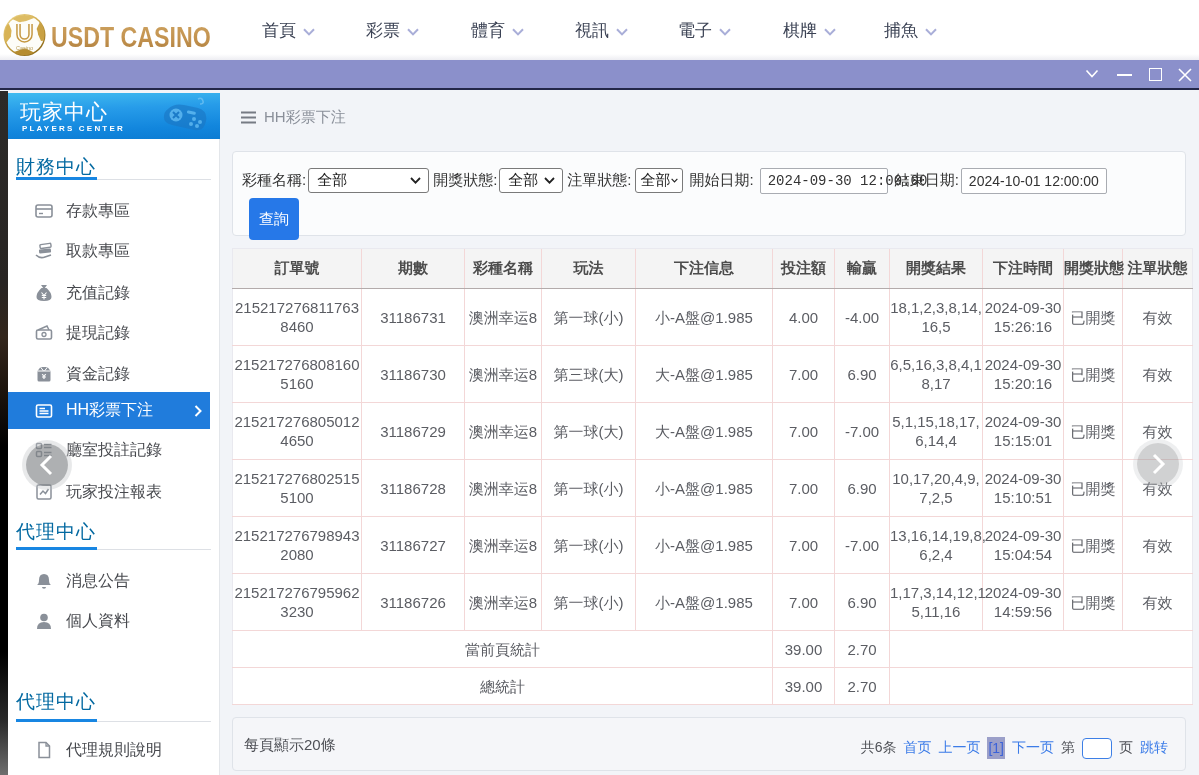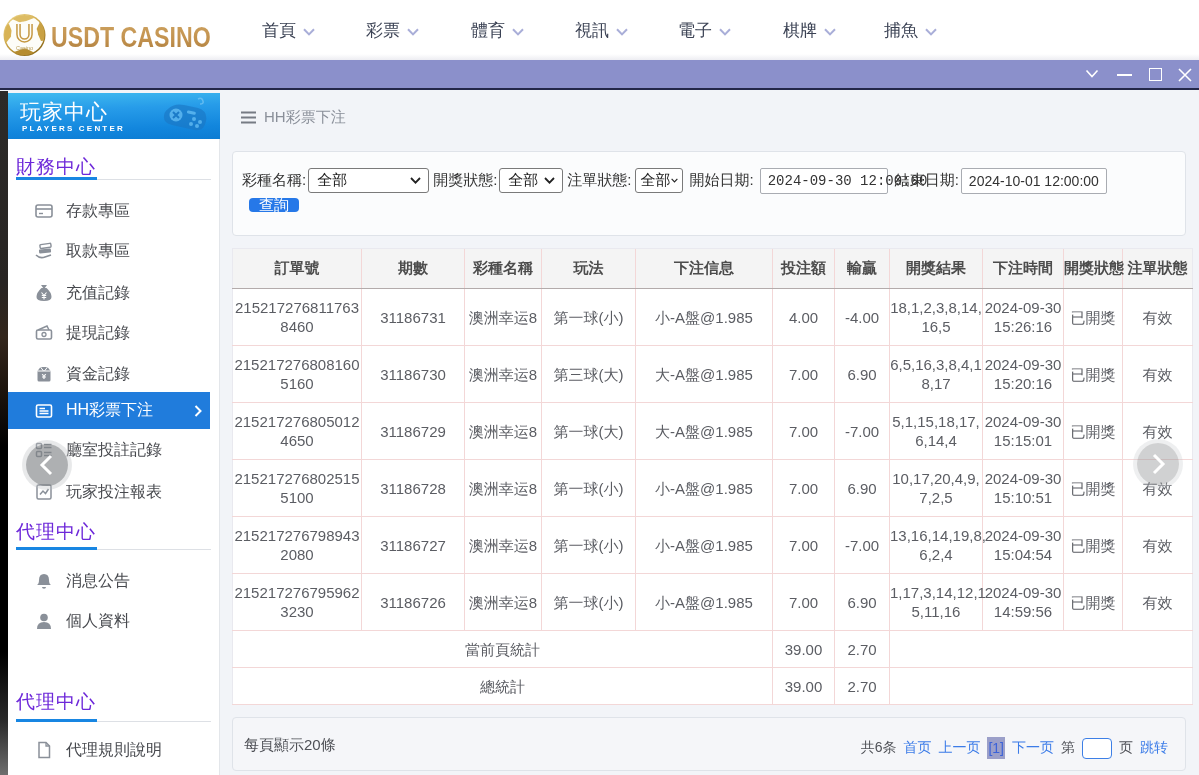--- a/index.html
+++ b/index.html
@@ -25,40 +25,40 @@
   .leftstrip { position:absolute; left:0; top:91px; width:8px; height:684px;
      background:linear-gradient(180deg,#2c2a28 0%,#282523 28%,#33261c 36%,#1c130c 44%,#000 52%,#000 82%,#2a2a2a 92%,#6e6e6e 100%); }
 
   
   .sidebar { position:absolute; left:8px; top:93px; width:212px; height:682px; background:#fff;
      border-right:1px solid #e3e6ea; }
   .sb-head { position:absolute; left:0; top:0; width:212px; height:46px;
      background:linear-gradient(178deg,#40bbf0 0%, #279ce9 35%, #1286dd 75%, #0c7cd3 100%); overflow:hidden; }
   .sb-head .t1 { position:absolute; left:12px; top:5px; font-size:21px; color:#fff; letter-spacing:1px; }
   .sb-head .t2 { position:absolute; left:14px; top:31px; font-size:8px; color:#fff; letter-spacing:2.2px; font-weight:bold; }
-  .sb-sec { position:absolute; left:8px; font-size:19px; color:#6d28d9; letter-spacing:1px; }
+  .sb-sec { position:absolute; left:8px; font-size:19px; color:#0369a1; letter-spacing:1px; }
   .sb-line { position:absolute; left:8px; width:195px; height:1px; background:#dde0e5; }
   .sb-line i { position:absolute; left:0; top:-2px; width:81px; height:3px; background:#1886e2; display:block; }
   .sb-item { position:absolute; left:0; width:212px; height:40px; display:flex; align-items:center; color:#47494e; font-size:16px; }
   .sb-item .ic { width:18px; height:18px; margin-left:27px; display:flex; }
   .sb-item .tx { margin-left:13px;text-align:center; }
   .sb-item.active { background:#207cdc; color:#fff; width:202px; }
 
   
   .crumbs { position:absolute; left:241px; top:108px; display:flex; align-items:center; gap:8px;
      color:#8a8f99; font-size:15px; }
 
   .panel { position:absolute; background:#fbfcfd; border:1px solid #dfe3e9; border-radius:4px; }
   .filter { left:232px; top:151px; width:954px; height:85px; }
   .f-row { position:absolute; left:9px; top:16px; height:25px; display:flex; align-items:center; font-size:15px; color:#333; }
   .sel { white-space:nowrap; height:25px; background:#fff; border:1px solid #7a7a7a; border-radius:3px; display:inline-flex;
      align-items:center; justify-content:space-between; padding:0 7px 0 8px; color:#222; }
   .dinput { white-space:nowrap; font-size:14px !important; height:26px; background:#fff; border:1px solid #a9acb2; border-radius:2px; display:inline-flex;
      align-items:center; padding:0 0 0 7px; color:#333; font-size:15px; }
-  .qbtn { position:absolute; left:16px; top:46px; width:50px; height:14px; background:#2678e8; color:#fff;
+  .qbtn { position:absolute; left:16px; top:46px; width:50px; height:42px; background:#2678e8; color:#fff;
      font-size:15px; border-radius:4px; display:flex; align-items:center; justify-content:center; }
 
   
   .tablebox { position:absolute; left:232px; top:248px; width:960px; }
   table { border-collapse:collapse; table-layout:fixed; width:960px; font-size:15px; color:#5b5d63; }
   th { white-space:nowrap; padding:0; height:40px; background:#f4f4f4; font-weight:bold; color:#4c4c4c; border-left:1px solid #f3d7d7; font-size:15px; }
   thead th { border-top:1px solid #e9e9ef; border-bottom:1px solid #b3abab; }
   td { height:57px; background:#fff; text-align:center; border:1px solid #f3d7d7; line-height:19px; }
   tr.trow td { border-top:none; }
   tr.sum td { height:37px; }

